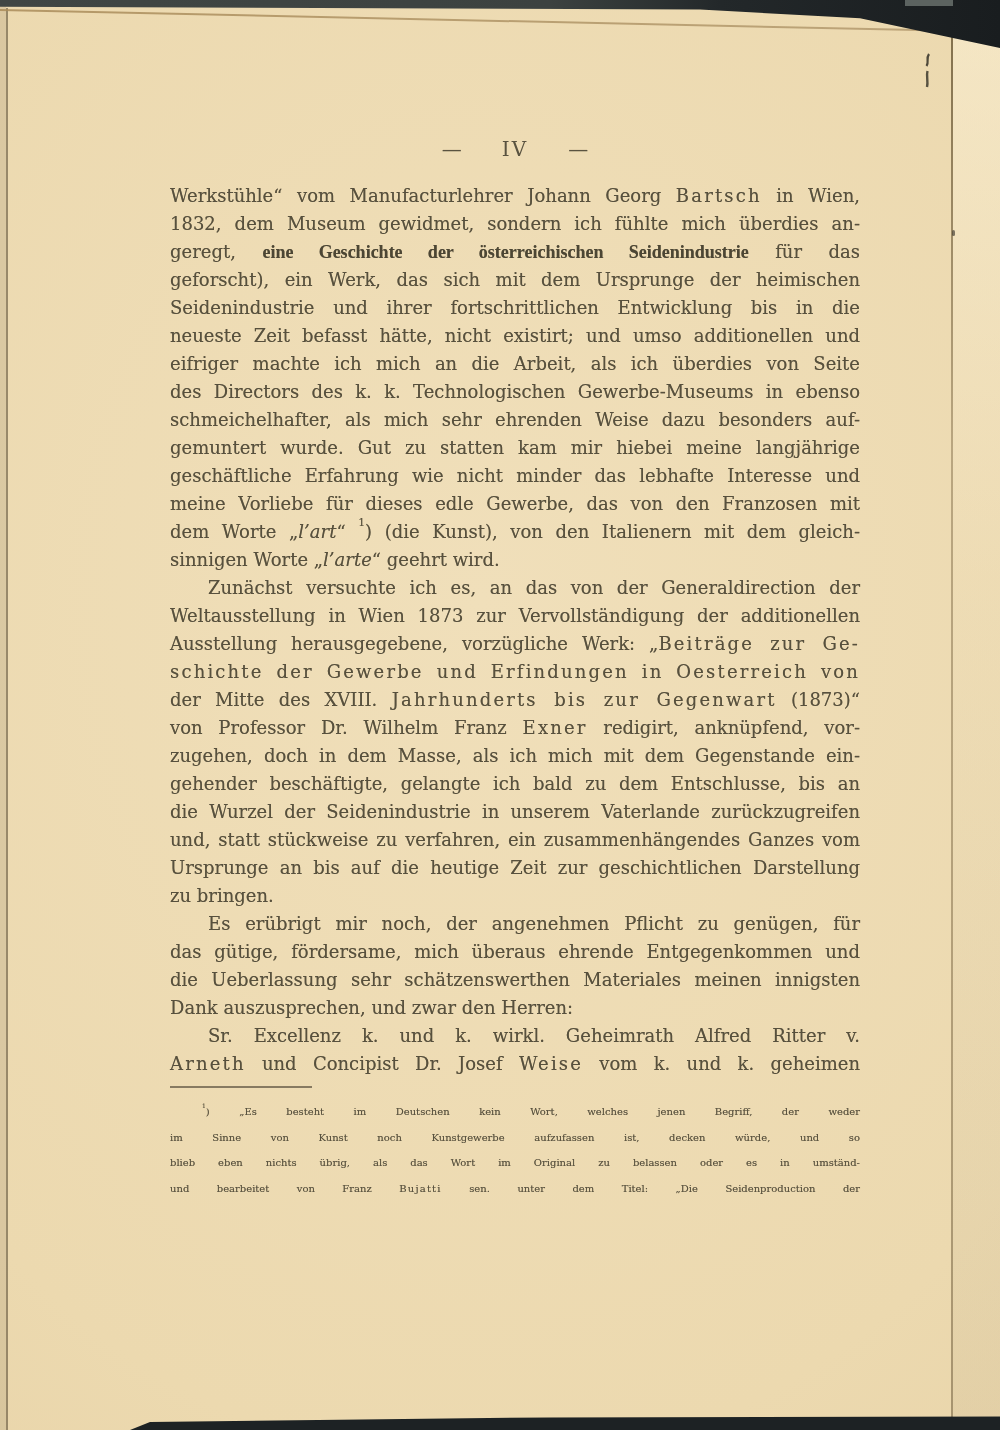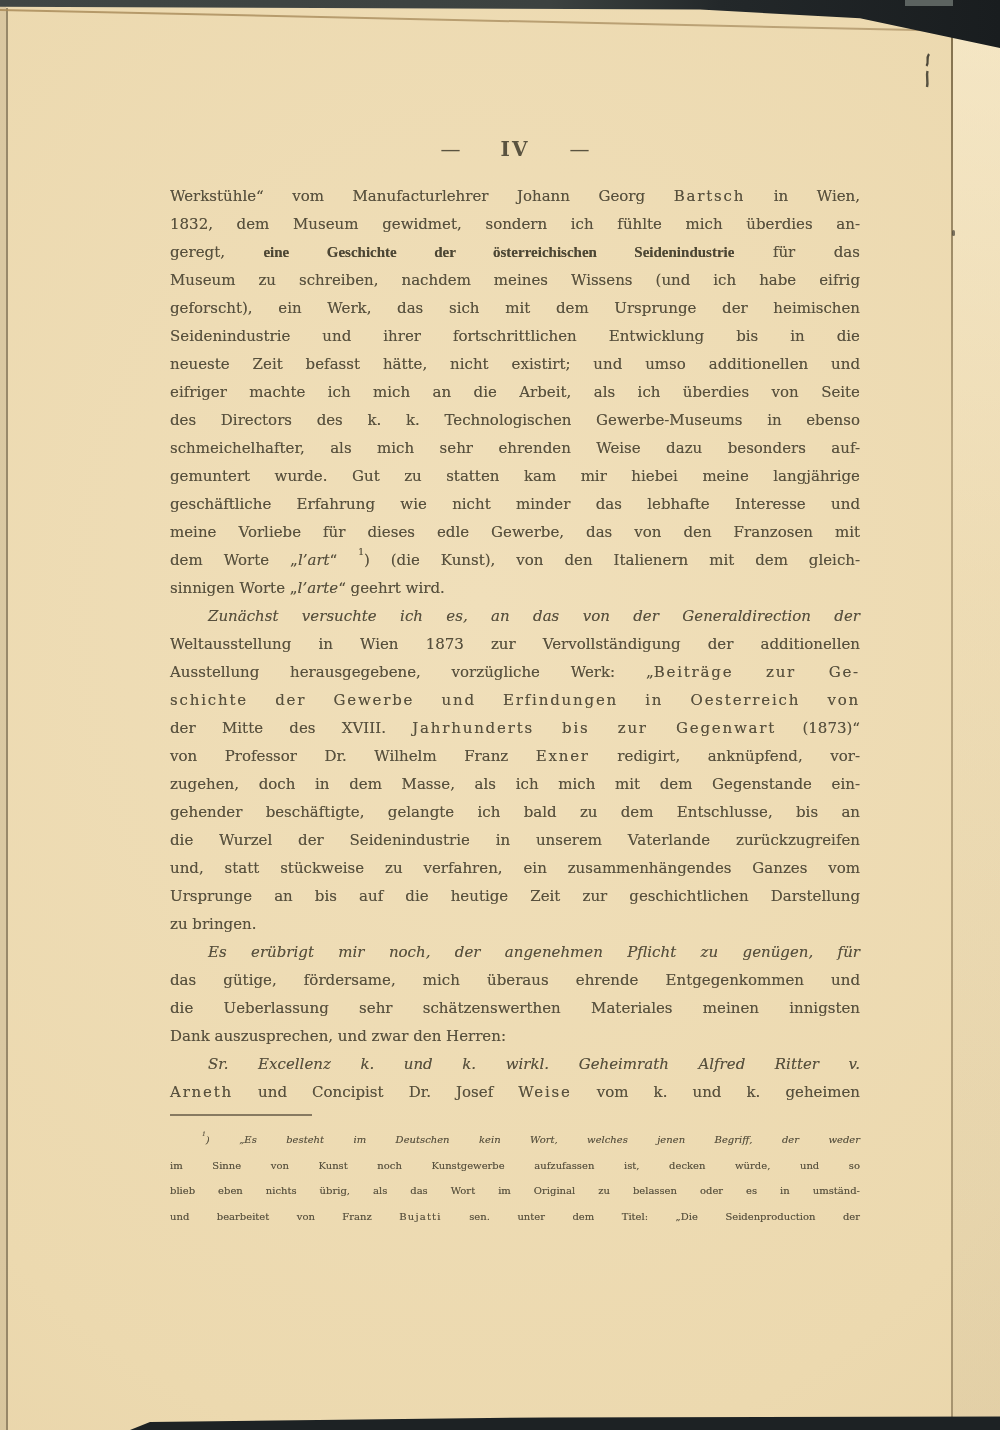--- a/index.html
+++ b/index.html
@@ -53,26 +53,26 @@
   }
   .content {
     position:absolute; left:170px; top:136px; width:690px;
     color:#57503d;
   }
   .page-header {
     display:flex; justify-content:center; align-items:center; gap:40px;
     font-size:20px; line-height:26px; height:26px; margin-bottom:20px;
     color:#5a5340;
   }
-  .page-header .numeral { letter-spacing:2px;font-weight:bold; }
-  .body-text { font-size:15px; }
+  .page-header .numeral { letter-spacing:2px; }
+  .body-text { font-size:18px; }
   .body-text .line { line-height:28px; height:28px; text-align:left; }
   .footnote-text .line { line-height:25.5px; height:25.5px; text-align:left; }
   .line.just { text-align:justify; text-align-last:justify; }
-  .line.indent { text-indent:38px;font-style:italic; }
+  .line.indent { text-indent:38px; }
   .footnote-text .line.indent { text-indent:32px; }
   .line .b { font-weight:bold; color:#4c4634;font-family:Liberation Serif, serif; }
   .line .i { font-style:italic; }
   .line .s { letter-spacing:.12em; }
   .line sup { font-size:.6em; line-height:0; position:relative; top:-.5em; }
   .footnote-rule {
     width:142px; border:none; border-top:2px solid rgba(100,90,70,.75);
     margin:8px 0 0 0;
   }
   .footnote-text { font-size:10px; margin-top:11px; color:#59523f; }
@@ -103,21 +103,20 @@
     <div class="page-header">
       <span>—</span>
       <span class="numeral">IV</span>
       <span>—</span>
     </div>
 
     <div class="body-text" id="body-text">
         <div class="line just"><span>Werkstühle“ vom Manufacturlehrer Johann Georg </span><span class="s">Bartsch</span><span> in Wien,</span></div>
         <div class="line just"><span>1832, dem Museum gewidmet, sondern ich fühlte mich überdies an-</span></div>
         <div class="line just"><span>geregt, </span><span class="b">eine Geschichte der österreichischen Seidenindustrie</span><span> für das</span></div>
-        <div class="line just"><span>Museum zu schreiben, nachdem meines Wissens (und ich habe eifrig</span></div>
         <div class="line just"><span>geforscht), ein Werk, das sich mit dem Ursprunge der heimischen</span></div>
         <div class="line just"><span>Seidenindustrie und ihrer fortschrittlichen Entwicklung bis in die</span></div>
         <div class="line just"><span>neueste Zeit befasst hätte, nicht existirt; und umso additionellen und</span></div>
         <div class="line just"><span>eifriger machte ich mich an die Arbeit, als ich überdies von Seite</span></div>
         <div class="line just"><span>des Directors des k. k. Technologischen Gewerbe-Museums in ebenso</span></div>
         <div class="line just"><span>schmeichelhafter, als mich sehr ehrenden Weise dazu besonders auf-</span></div>
         <div class="line just"><span>gemuntert wurde. Gut zu statten kam mir hiebei meine langjährige</span></div>
         <div class="line just"><span>geschäftliche Erfahrung wie nicht minder das lebhafte Interesse und</span></div>
         <div class="line just"><span>meine Vorliebe für dieses edle Gewerbe, das von den Franzosen mit</span></div>
         <div class="line just"><span>dem Worte „</span><span class="i">l’art</span><span>“ </span><sup>1</sup><span>) (die Kunst), von den Italienern mit dem gleich-</span></div>

